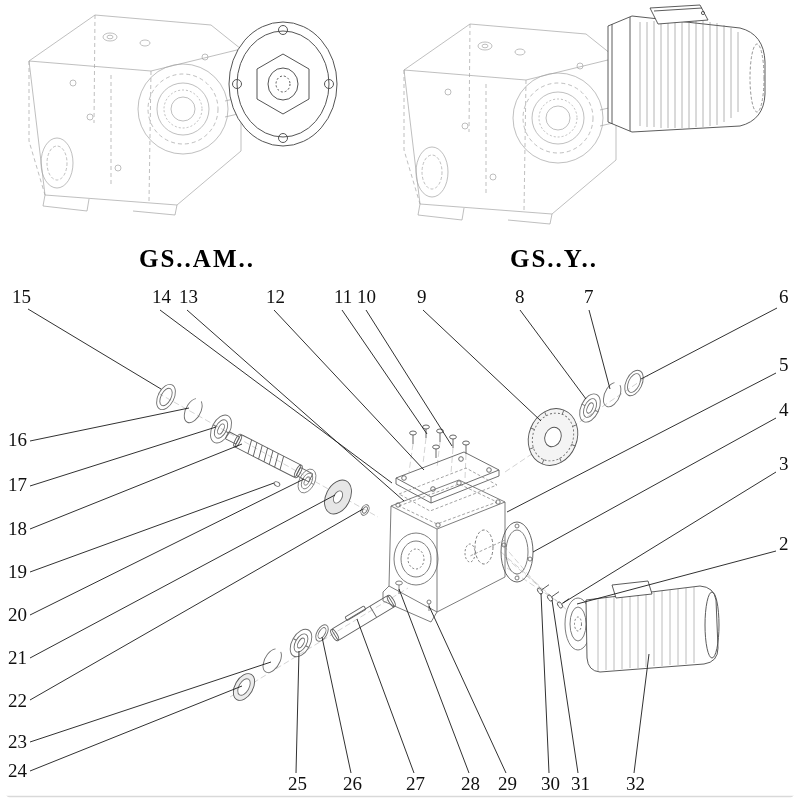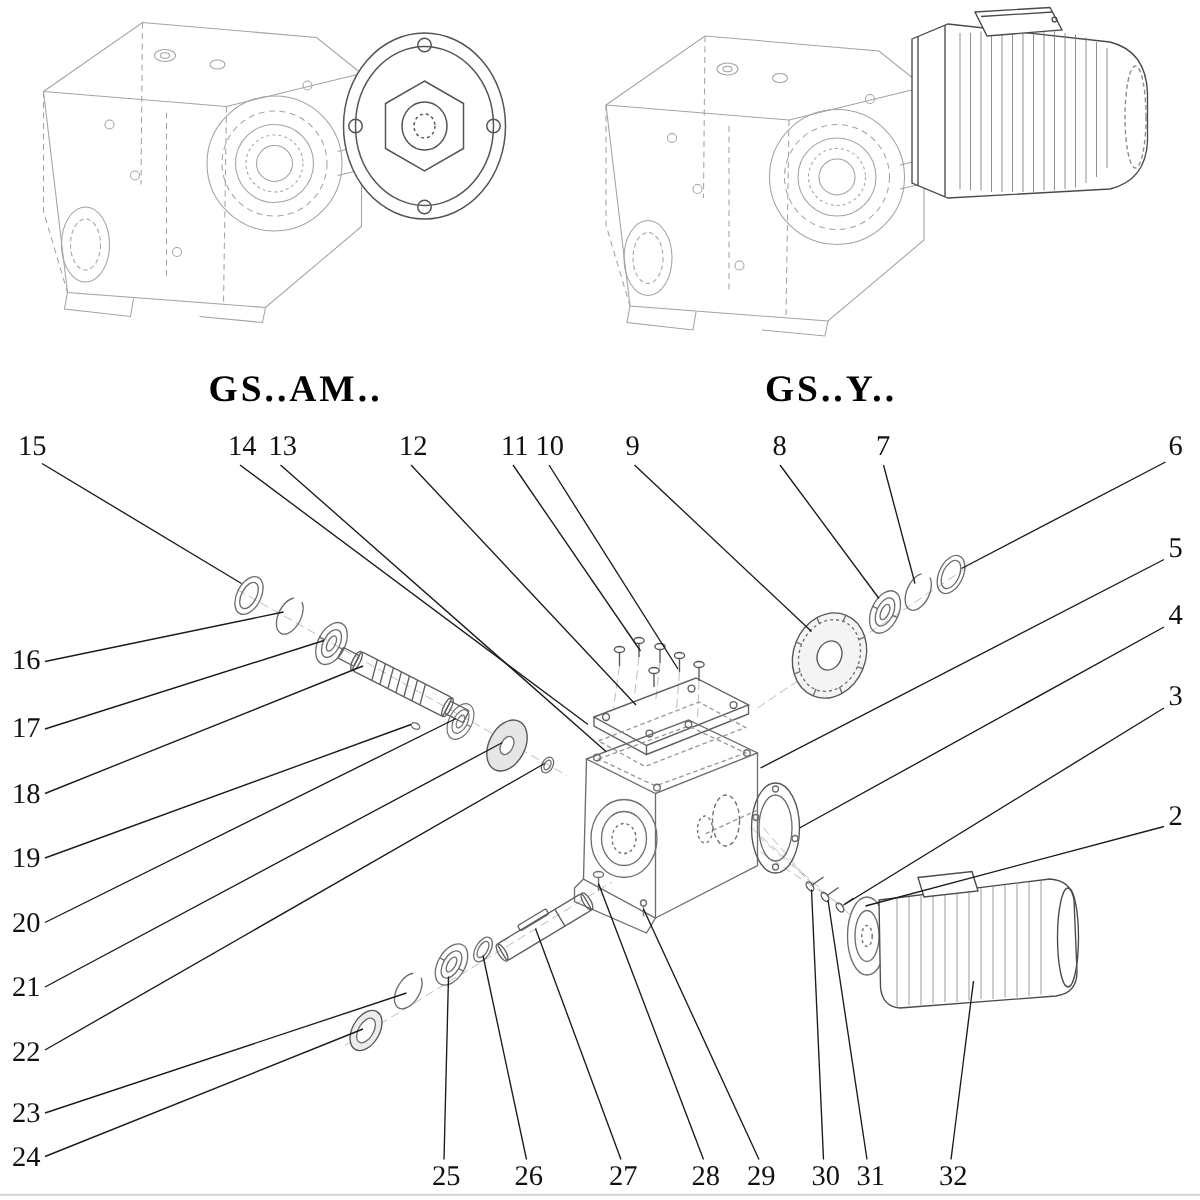--- a/index.html
+++ b/index.html
@@ -1,16 +1,16 @@
 <!DOCTYPE html>
 <html><head>
 <meta charset="utf-8">
 <style>
   html,body{margin:0;padding:0;background:#ffffff;}
-  .stage{position:relative;width:800px;height:800px;background:#fff;overflow:hidden;}
+  .stage{position:relative;width:800px;height:800px;background:#fff;overflow:hidden;border-radius:18px;}
   svg{display:block;}
   .variant-label{font-family:"Liberation Serif",serif;font-size:25px;font-weight:bold;letter-spacing:2px;fill:#000;text-anchor:middle;}
   .callout-num{font-family:"Liberation Serif",serif;font-size:19px;fill:#101010;}
   .leader{stroke:#1a1a1a;stroke-width:0.9;fill:none;}
   .ghost{stroke:#a3a3a3;stroke-width:0.7;fill:none;}
   .part{stroke:#6e6e6e;stroke-width:0.9;fill:none;}
   .axis{stroke:#b5b5b5;stroke-width:0.6;fill:none;stroke-dasharray:6 3;}
 </style>
 </head>
 <body>

